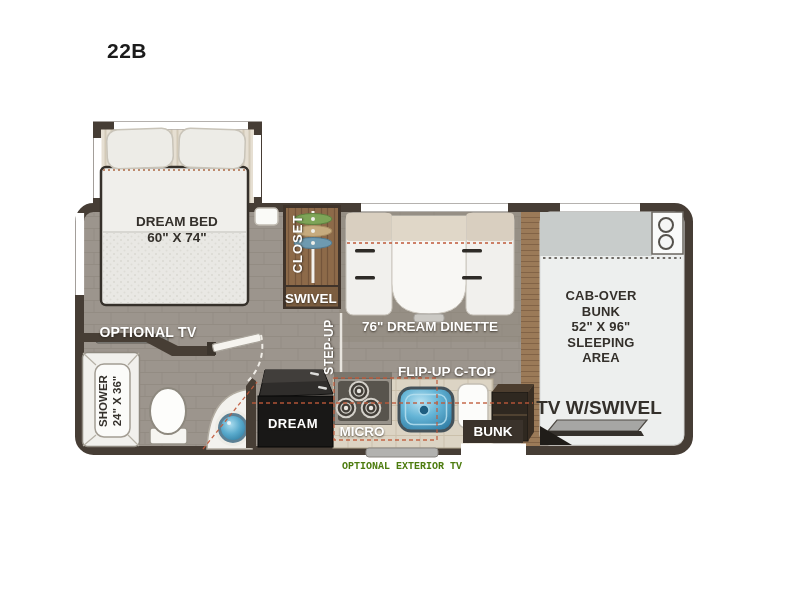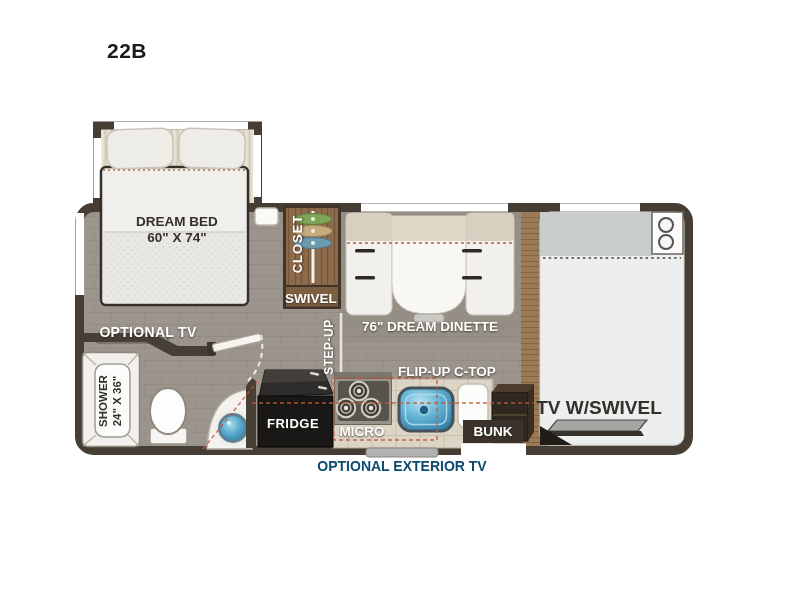--- a/index.html
+++ b/index.html
@@ -19,21 +19,21 @@
   #lbl-stepup{left:329px;top:347px;font-size:12px;letter-spacing:.5px;}
   #lbl-dinette{left:430px;top:326px;font-size:13.5px;}
   #lbl-cabover{left:601px;top:327px;transform:translate(-50%,-50%);text-align:center;
                font-size:13px;line-height:15.5px;font-weight:bold;letter-spacing:.2px;}
   #lbl-tvswivel{left:599px;top:408px;font-size:19px;}
   #lbl-flipup{left:447px;top:371px;font-size:13.5px;}
   #lbl-fridge{left:293px;top:423px;font-size:13px;letter-spacing:.5px;}
   #lbl-micro{left:362px;top:431px;font-size:13.5px;text-align:center;}
   #lbl-entry{left:493px;top:431px;font-size:13.5px;}
   #lbl-shower{left:110px;top:401px;text-align:center;font-size:11.5px;line-height:13.5px;font-weight:bold;}
-  #lbl-ext-tv{left:402px;top:466px;font-size:14px;color:#0c4a6e;}
+  #lbl-ext-tv{left:402px;top:466px;font-size:10px;color:#4d7c0f;font-family:Liberation Mono, monospace;}
 </style>
 </head>
 <body>
 
 <div id="stage">
 
 <svg id="plan-svg" width="800" height="600" viewBox="0 0 800 600">
   <defs>
     <pattern id="pFloor" width="34" height="24" patternUnits="userSpaceOnUse">
       <rect width="34" height="24" fill="#9c958d"></rect>
@@ -234,23 +234,30 @@
 </svg>
 
 <div class="lbl" id="lbl-model">22B</div>
 <div class="lbl center" id="lbl-queen1">DREAM BED</div>
 <div class="lbl center" id="lbl-queen2">60" X 74"</div>
 <div class="lbl white center" id="lbl-opt-tv">OPTIONAL TV</div>
 <div class="lbl white vert" id="lbl-closet">CLOSET</div>
 <div class="lbl white center" id="lbl-pantry">SWIVEL</div>
 <div class="lbl white vert" id="lbl-stepup">STEP-UP</div>
 <div class="lbl white center" id="lbl-dinette">76" DREAM DINETTE</div>
+<div class="lbl" id="lbl-cabover">
+  <div>CAB-OVER</div>
+  <div>BUNK</div>
+  <div>52" X 96"</div>
+  <div>SLEEPING</div>
+  <div>AREA</div>
+</div>
 <div class="lbl center" id="lbl-tvswivel">TV W/SWIVEL</div>
 <div class="lbl white center" id="lbl-flipup">FLIP-UP C-TOP</div>
-<div class="lbl white center" id="lbl-fridge">FRIDGE</div>
+<div class="lbl white center" id="lbl-fridge">DREAM</div>
 <div class="lbl white center" id="lbl-micro">MICRO</div>
 <div class="lbl white center" id="lbl-entry">BUNK</div>
 <div class="lbl vert" id="lbl-shower">
   <div>SHOWER</div>
   <div>24" X 36"</div>
 </div>
 <div class="lbl center" id="lbl-ext-tv">OPTIONAL EXTERIOR TV</div>
 
 </div>
 

